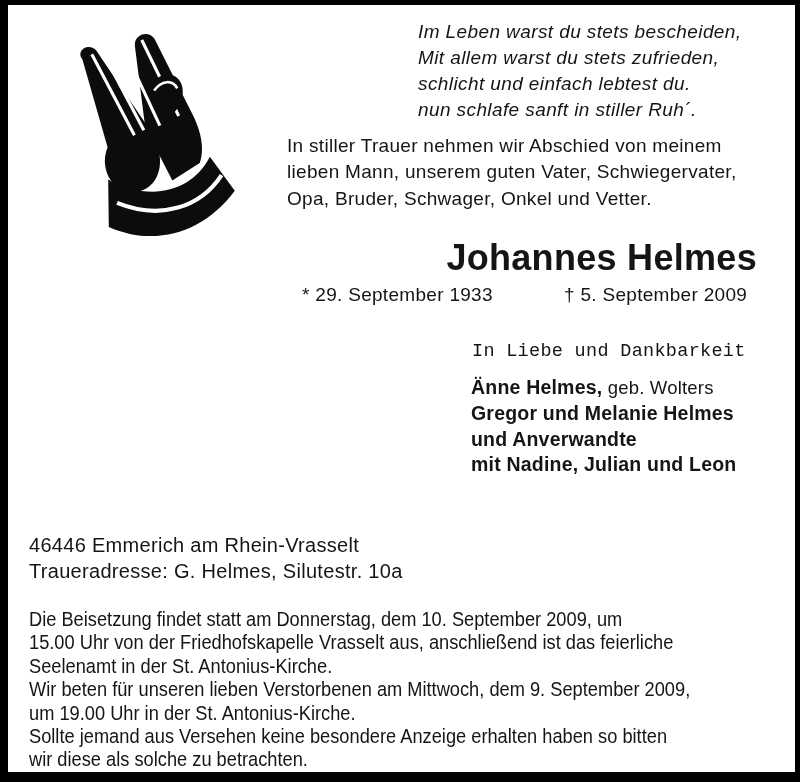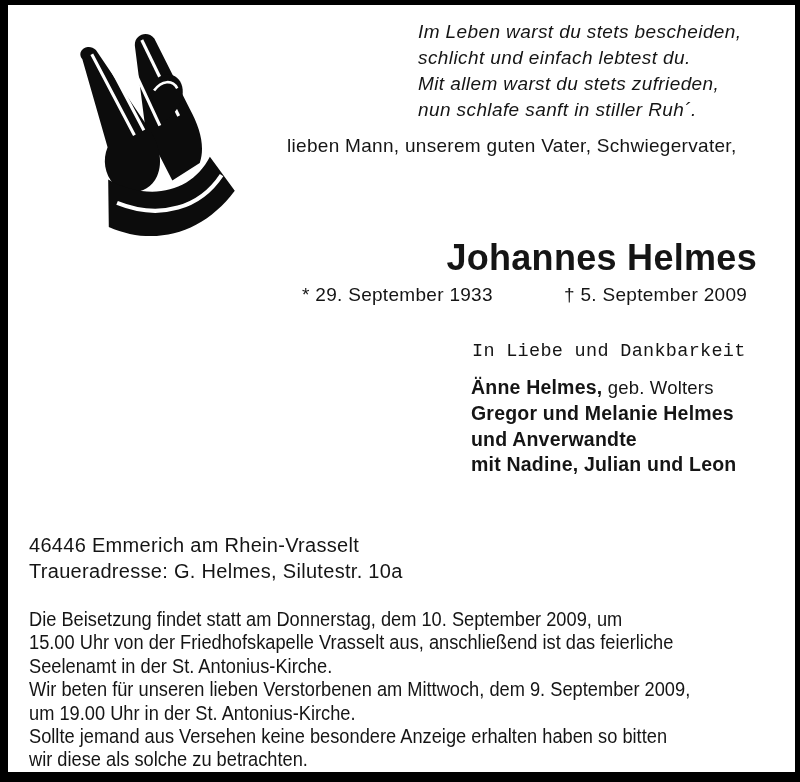--- a/index.html
+++ b/index.html
@@ -109,27 +109,29 @@
         <path stroke="#ffffff" stroke-width="3" fill="none" d="M88 20 L100 96"></path>
 
         <path fill="#0c0c0c" d="M38 132 C70 164 112 166 138 138 L152 176 C110 208 62 206 26 176 Z"></path>
         <path stroke="#ffffff" stroke-width="4" fill="none" d="M40 156 C76 184 116 182 144 158"></path>
       </g>
     </svg>
   </div>
 
   <div class="abs verse">
     <div>Im Leben warst du stets bescheiden,</div>
+    <div>Mit allem warst du stets zufrieden,</div>
     <div>schlicht und einfach lebtest du.</div>
-    <div>Mit allem warst du stets zufrieden,</div>
     <div>nun schlafe sanft in stiller Ruh´.</div>
   </div>
 
   <div class="abs intro">
+    <div>In stiller Trauer nehmen wir Abschied von meinem</div>
     <div>lieben Mann, unserem guten Vater, Schwiegervater,</div>
+    <div>Opa, Bruder, Schwager, Onkel und Vetter.</div>
   </div>
 
   <div class="abs name">Johannes Helmes</div>
   <div class="abs birth-date">* 29. September 1933</div>
   <div class="abs death-date">† 5. September 2009</div>
 
   <div class="abs closing">In Liebe und Dankbarkeit</div>
 
   <div class="abs mourners">
     <div>

